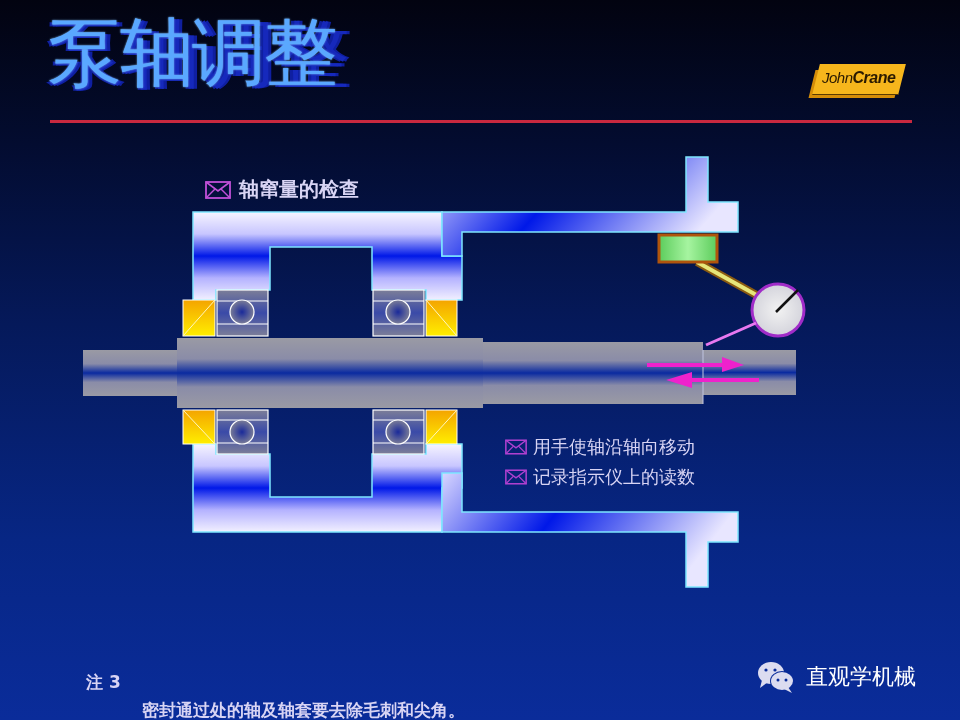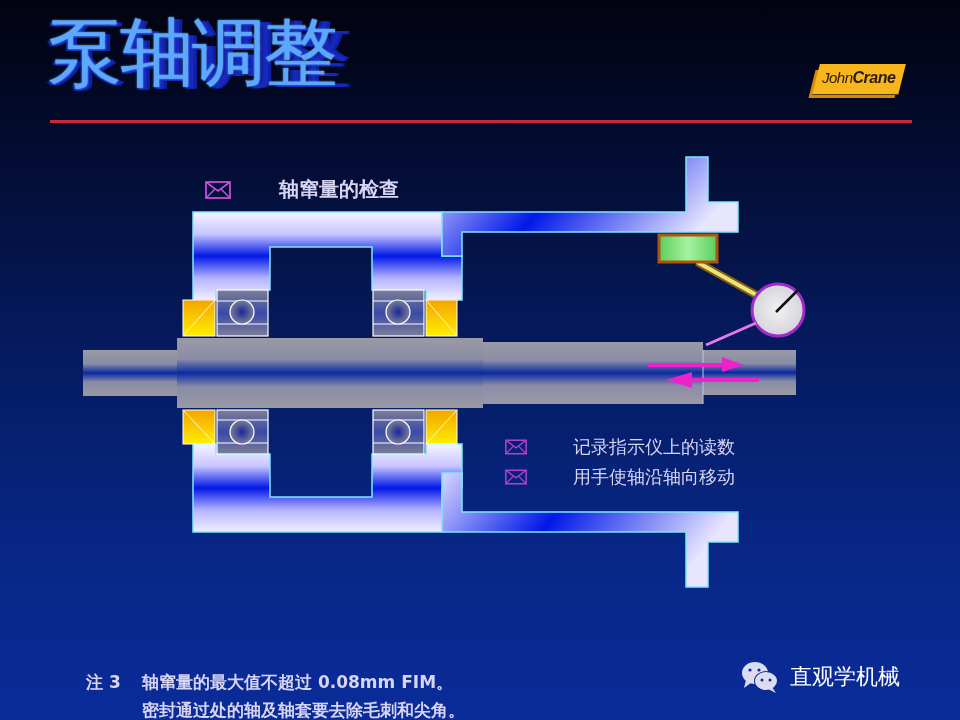--- a/index.html
+++ b/index.html
@@ -26,31 +26,31 @@
   .logo { left: 810px; top: 64px; width: 94px; height: 32px; }
   .logo-back { position: absolute; left: 2px; top: 6px; width: 86px; height: 28px;
     background: #d48c08; transform: skewX(-14deg); }
   .logo-front { position: absolute; left: 6px; top: 0; width: 86px; height: 30px;
     background: #f6b61c; transform: skewX(-14deg); border-bottom: 1px solid #5a3a00; }
   .logo-text { position: absolute; left: 12px; top: 5px; font-family: "Liberation Sans", sans-serif;
     font-style: italic; font-size: 15px; color: #2a1a00; letter-spacing: -0.5px; white-space: nowrap; }
   .logo-text b { font-weight: bold; font-size: 16px; }
 
   
-  .bullet-line { display: flex; align-items: center; white-space: nowrap; gap: 40px; }
+  .bullet-line { display: flex; align-items: center; white-space: nowrap; }
   .env { width: 26px; height: 18px; margin-right: 8px; flex: none; }
   .section-head { left: 205px; top: 176px; font-size: 20px; font-weight: bold; color: #d8d4f4; }
   .steps { left: 505px; top: 432px; font-size: 18px; color: #d8d4f4; line-height: 30px; }
   .steps .env { width: 22px; height: 16px; margin-right: 6px; }
 
   .note { left: 86px; top: 624px; font-size: 17px; color: #d8d4f4; line-height: 28px; font-weight: bold; margin-top: 44px; }
   .note .row { display: flex; white-space: nowrap; }
   .note .lbl { width: 56px; }
 
-  .brand { left: 740px; top: 660px; display: flex; align-items: center; }
+  .brand { left: 756px; top: 660px; display: flex; align-items: center; }
   .brand-text { font-size: 22px; color: #ffffff; margin-left: 10px; white-space: nowrap; }
 
   svg.diagram { position: absolute; left: 0; top: 0; }
 </style>
 </head>
 <body>
 
 <div class="abs title-wrap">
   <div class="title-shadow">泵轴调整</div>
   <div class="title-main">泵轴调整</div>
@@ -204,37 +204,36 @@
 </div>
 
 <div class="abs steps">
   <div class="bullet-line">
     <svg class="env" viewBox="0 0 26 18">
       <rect x="1" y="1" width="24" height="16" fill="none" stroke="#b040d0" stroke-width="1.8"></rect>
       <polyline points="1,1 13,10 25,1" fill="none" stroke="#b040d0" stroke-width="1.6"></polyline>
       <line x1="1" y1="17" x2="10" y2="8" stroke="#b040d0" stroke-width="1.4"></line>
       <line x1="25" y1="17" x2="16" y2="8" stroke="#b040d0" stroke-width="1.4"></line>
     </svg>
-    <span>记录指示仪上的读数</span>
+    <span>用手使轴沿轴向移动</span>
   </div>
   <div class="bullet-line">
     <svg class="env" viewBox="0 0 26 18">
       <rect x="1" y="1" width="24" height="16" fill="none" stroke="#b040d0" stroke-width="1.8"></rect>
       <polyline points="1,1 13,10 25,1" fill="none" stroke="#b040d0" stroke-width="1.6"></polyline>
       <line x1="1" y1="17" x2="10" y2="8" stroke="#b040d0" stroke-width="1.4"></line>
       <line x1="25" y1="17" x2="16" y2="8" stroke="#b040d0" stroke-width="1.4"></line>
     </svg>
-    <span>用手使轴沿轴向移动</span>
+    <span>记录指示仪上的读数</span>
   </div>
 </div>
 
 <div class="abs note">
   <div class="row">
     <span class="lbl">注 3</span>
-    <span>轴窜量的最大值不超过 0.08mm FIM。</span>
   </div>
   <div class="row">
     <span class="lbl"></span>
     <span>密封通过处的轴及轴套要去除毛刺和尖角。</span>
   </div>
 </div>
 
 <div class="abs brand">
   <svg width="40" height="34" viewBox="0 0 40 34">
     <ellipse cx="15" cy="13" rx="13" ry="11" fill="#dcdcf0"></ellipse>

